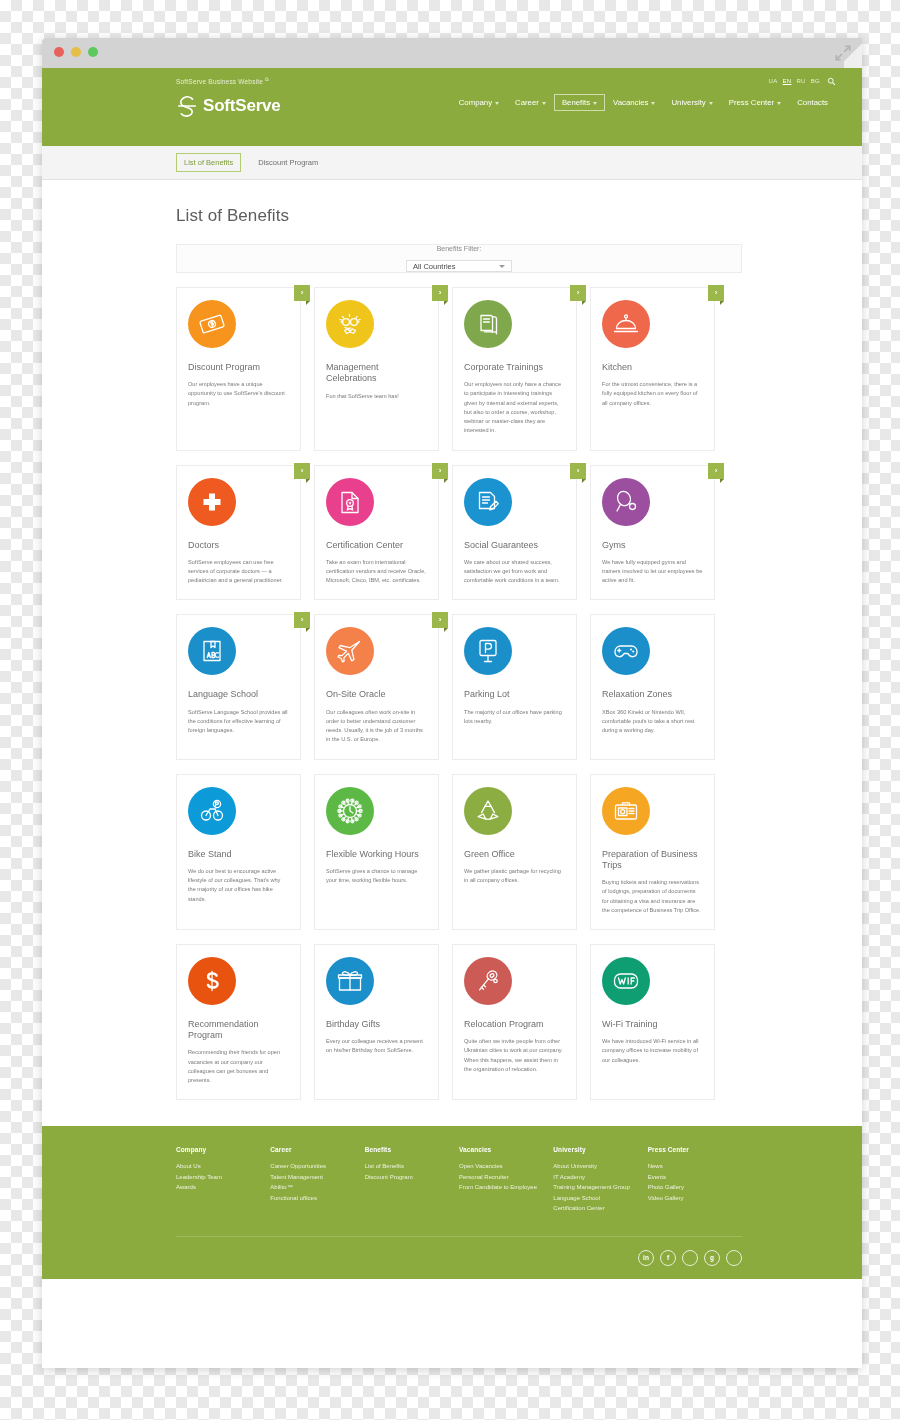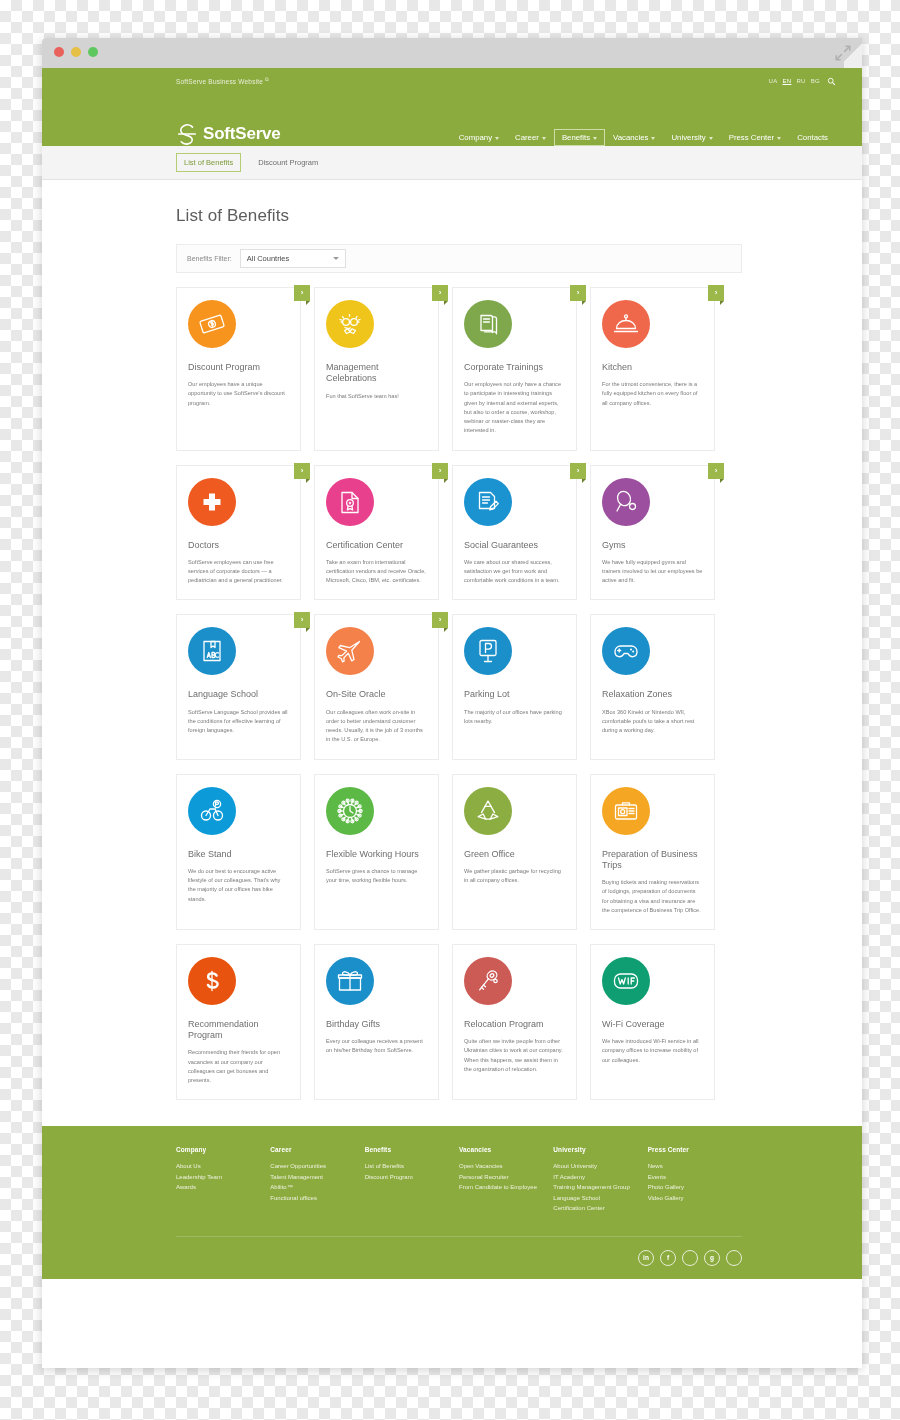--- a/index.html
+++ b/index.html
@@ -48,21 +48,21 @@
     height:26px;display:flex;align-items:center;
     padding:0 26px 0 134px;font-size:6.5px;color:#e7eed6;
   }
   .biz-link{letter-spacing:.2px;position:relative;}
   .biz-link .ext{font-size:5px;vertical-align:super;margin-left:2px;}
   .topbar-right{margin-left:auto;display:flex;align-items:center;gap:5px;}
   .lang{font-size:6px;color:#e7eed6;letter-spacing:.3px;}
   .lang.active{text-decoration:underline;color:#ffffff;}
   .search-ico{width:9px;height:9px;margin-left:2px;}
   .brandrow{
-    height:52px;display:flex;align-items:flex-end;
+    height:52px;display:flex;align-items:flex-start;
     padding:0 26px 0 134px;
   }
   .logo{display:flex;align-items:center;gap:5px;}
   .logo-mark{width:22px;height:24px;}
   .logo-text{
     color:#ffffff;font-size:17px;font-weight:bold;letter-spacing:-.2px;
   }
   .mainnav{margin-left:auto;display:flex;align-items:center;gap:0px;}
   .nav-item{
     color:#ffffff;font-size:7.8px;padding:4px 8px;white-space:nowrap;
@@ -82,21 +82,21 @@
   .subtab{font-size:7.5px;color:#6f6f6f;padding:4px 7px;}
   .subtab.active{border:1px solid #b5cd72;color:#7d9b3b;}
   
   .page{padding:0 120px 0 134px;background:#ffffff;}
   .page-title{
     font-size:17px;color:#5d5d5d;font-weight:normal;
     padding:26px 0 18px 0;margin:0;letter-spacing:.1px;
   }
   .filter-bar{
     border:1px solid #ececec;background:#fcfcfc;height:27px;
-    display:flex;align-items:center;padding:0 10px;gap:8px;margin-bottom:14px;
+    display:flex;align-items:center;padding:0 10px;gap:8px;margin-bottom:14px;flex-direction:column;
   }
   .filter-label{font-size:7px;color:#8a8a8a;}
   .filter-select{
     border:1px solid #e0e0e0;background:#ffffff;height:17px;width:92px;
     display:flex;align-items:center;justify-content:space-between;
     padding:0 6px;font-size:7.5px;color:#4a4a4a;
   }
   .sel-caret{
     width:0;height:0;border-left:3px solid transparent;
     border-right:3px solid transparent;border-top:3.5px solid #9a9a9a;
@@ -536,21 +536,21 @@
         </div>
         <div class="card">
           <div class="icon-circle" style="background:#0E9E71">
             <svg viewBox="0 0 26 26">
               <rect x="1.5" y="6" width="23" height="14" rx="6" stroke="#ffffff" stroke-width="1.3" fill="none" stroke-linecap="round" stroke-linejoin="round"></rect>
               <path d="M5.5 10 7.2 16 8.9 11.6 10.6 16 12.3 10" stroke="#ffffff" stroke-width="1.3" fill="none" stroke-linecap="round" stroke-linejoin="round"></path>
               <path d="M15.2 10v6" stroke="#ffffff" stroke-width="1.3" fill="none" stroke-linecap="round" stroke-linejoin="round"></path>
               <path d="M18.2 10h3.2M18.2 13h2.6M18.2 16v-6" stroke="#ffffff" stroke-width="1.3" fill="none" stroke-linecap="round" stroke-linejoin="round"></path>
             </svg>
           </div>
-          <div class="card-title">Wi-Fi Coverage</div>
+          <div class="card-title">Wi-Fi Training</div>
      <div class="card-desc">We have introduced Wi-Fi service in all company offices to increase mobility of our colleagues.</div>
         </div>
       </div>
   </div>
 
   <div class="footer">
     <div class="fcols" id="footer-cols">
         <div class="fcol">
           <h4>Company</h4>
           <a>About Us</a>

